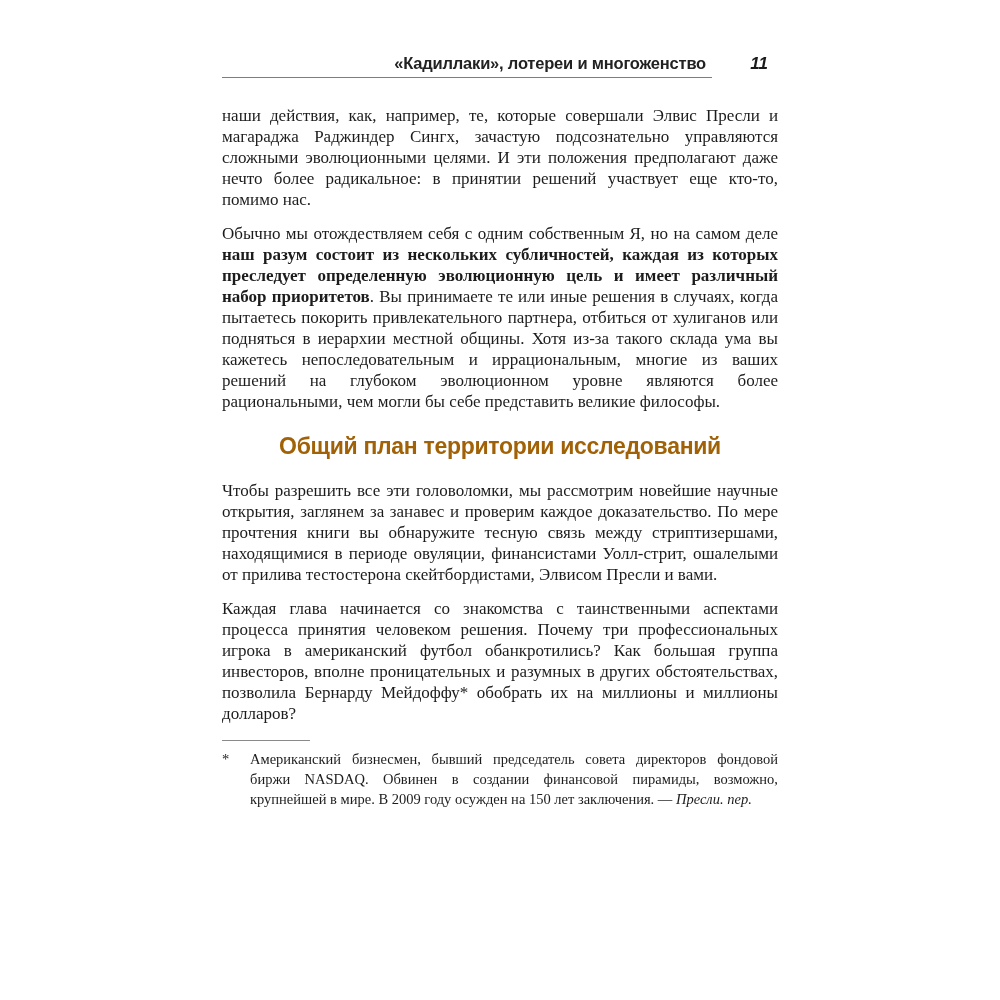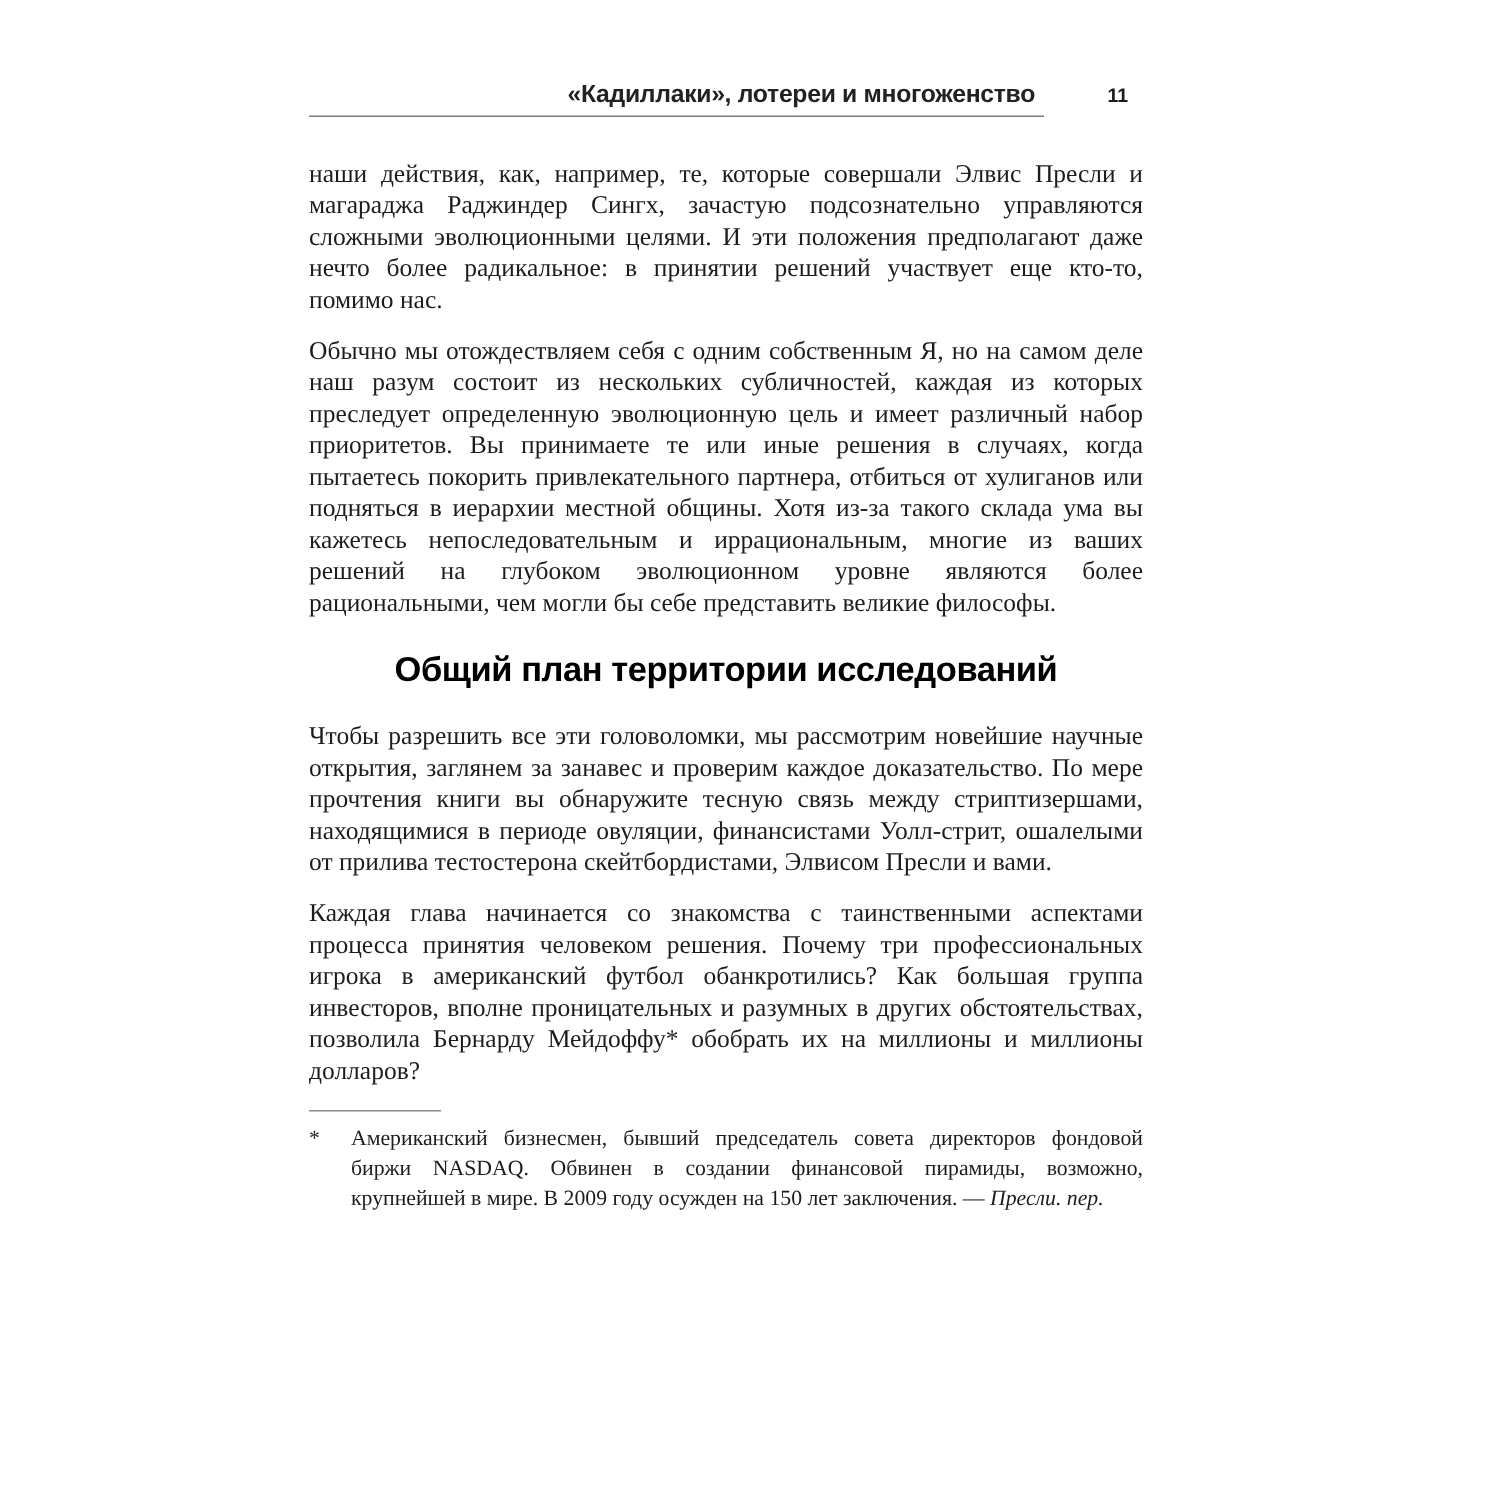--- a/index.html
+++ b/index.html
@@ -9,21 +9,21 @@
     --paper:#ffffff;
   }
   html,body{margin:0;padding:0;}
   body{
     width:1000px;height:1000px;background:var(--paper);
     font-family:"Liberation Serif", serif;
     color:var(--text);
     -webkit-font-smoothing:antialiased;
   }
   .page{position:relative;width:1000px;height:1000px;overflow:hidden;background:var(--paper);}
-  .col{position:absolute;left:206px;top:0;width:556px;padding-top:54px;}
+  .col{position:absolute;left:222px;top:0;width:556px;padding-top:54px;}
 
   
   .header-row{display:flex;align-items:flex-end;}
   .title-block{
     flex:1;
     text-align:right;
     font-family:"Liberation Sans", sans-serif;
     font-weight:700;
     font-size:16.5px;
     letter-spacing:-0.2px;
@@ -31,48 +31,49 @@
     padding-bottom:5px;
     padding-right:6px;
     border-bottom:1.5px solid var(--rule);
     color:#222;
   }
   .pagenum-block{
     width:56px;
     text-align:right;
     font-family:"Liberation Sans", sans-serif;
     font-weight:700;
-    font-size:13px;
+    font-size:17px;
     line-height:18px;
     padding-bottom:5px;
     padding-right:10px;
     color:#1a1a1a;
+    font-style:italic;
   }
 
   
   .body-copy{margin-top:27px;}
   .body-copy p{
     margin:0 0 13px 0;
     font-size:17px;
     line-height:21px;
     text-align:justify;
   }
   .body-copy p.continues{text-align-last:justify;}
-  .b{font-weight:400;}
+  .b{font-weight:700;}
   .i{font-style:italic;}
 
   h2.section-heading{
     font-family:"Liberation Sans", sans-serif;
     font-weight:700;
     font-size:23px;
     line-height:27px;
     letter-spacing:-0.3px;
     text-align:center;
     margin:21px 0 20px 0;
-    color:#000000;
+    color:#a16207;
   }
 
   
   .footnote{margin-top:16px;}
   .footnote-rule{
     width:88px;height:0;
     border-top:1.5px solid var(--footnote_rule);
     margin-bottom:8px;
   }
   .footnote-body{

